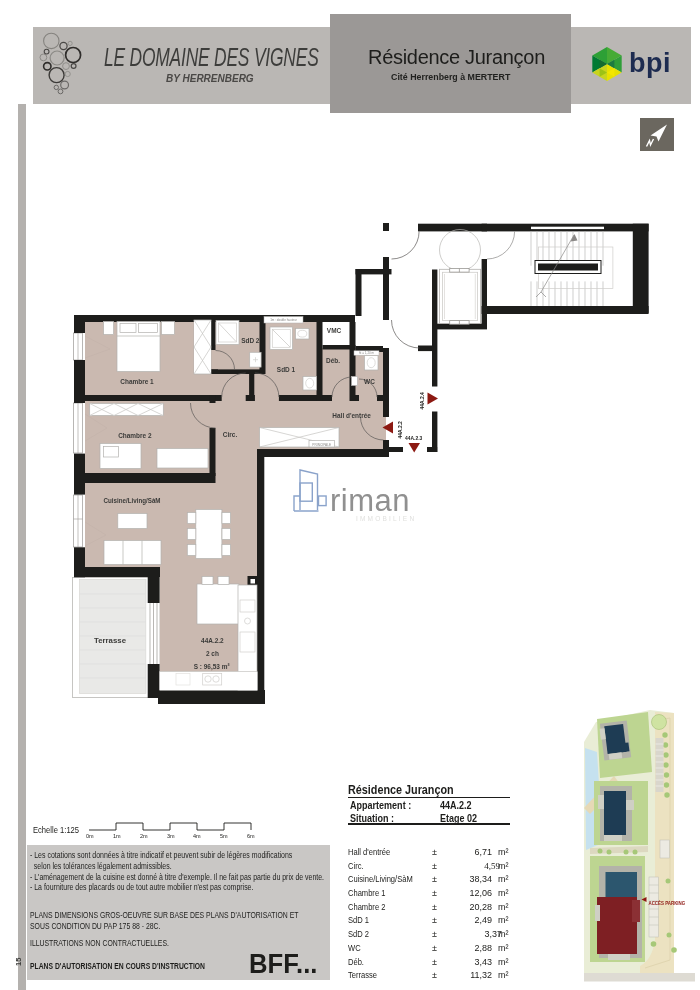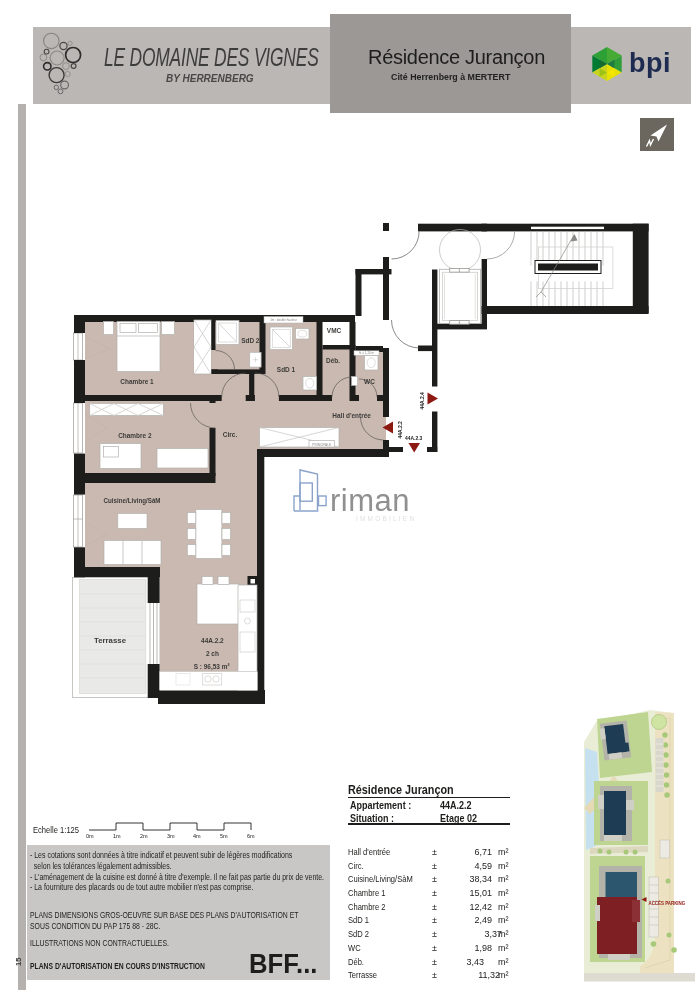--- a/index.html
+++ b/index.html
@@ -569,22 +569,22 @@
 
 <div class="abs" style="left:350px;top:799px;font-size:11px;font-weight:bold;color:#1d1d1b;white-space:nowrap;transform:scaleX(0.82);transform-origin:0 0;">Appartement :</div>
 <div class="abs" style="left:440px;top:799px;font-size:11px;font-weight:bold;color:#1d1d1b;white-space:nowrap;transform:scaleX(0.82);transform-origin:0 0;">44A.2.2</div>
 
 <div class="abs" style="left:350px;top:812px;font-size:11px;font-weight:bold;color:#1d1d1b;white-space:nowrap;transform:scaleX(0.82);transform-origin:0 0;">Situation :</div>
 <div class="abs" style="left:440px;top:812px;font-size:11px;font-weight:bold;color:#1d1d1b;white-space:nowrap;transform:scaleX(0.82);transform-origin:0 0;">Etage 02</div>
 <div class="abs" style="left:348px;top:823px;width:162px;border-top:2px solid #1d1d1b;"></div>
 
 <div class="abs" style="left:348px;top:847px;width:162px;font-size:9px;color:#1d1d1b;">
   <div style="position:relative;height:13.7px;"><span style="display:inline-block;transform:scaleX(0.84);transform-origin:0 0;white-space:nowrap;">Hall d'entrée</span><span style="position:absolute;left:84px;">±</span><span style="position:absolute;right:18px;">6,71</span><span style="position:absolute;left:150px;">m²</span></div>
-  <div style="position:relative;height:13.7px;"><span style="display:inline-block;transform:scaleX(0.84);transform-origin:0 0;white-space:nowrap;">Circ.</span><span style="position:absolute;left:84px;">±</span><span style="position:absolute;right:18px;">4,59</span><span style="position:absolute;left:150px;">m²</span></div>
+  <div style="position:relative;height:13.7px;"><span style="display:inline-block;transform:scaleX(0.84);transform-origin:0 0;white-space:nowrap;">Circ.</span><span style="position:absolute;left:84px;">±</span><span style="position:absolute;right:10px;font-family:Liberation Serif, serif;">4,59</span><span style="position:absolute;left:150px;">m²</span></div>
   <div style="position:relative;height:13.7px;"><span style="display:inline-block;transform:scaleX(0.84);transform-origin:0 0;white-space:nowrap;">Cuisine/Living/SàM</span><span style="position:absolute;left:84px;">±</span><span style="position:absolute;right:18px;text-align:center;">38,34</span><span style="position:absolute;left:150px;">m²</span></div>
-  <div style="position:relative;height:13.7px;"><span style="display:inline-block;transform:scaleX(0.84);transform-origin:0 0;white-space:nowrap;">Chambre 1</span><span style="position:absolute;left:84px;">±</span><span style="position:absolute;right:18px;">15,01</span><span style="position:absolute;left:150px;">m²</span></div>
-  <div style="position:relative;height:13.7px;"><span style="display:inline-block;transform:scaleX(0.84);transform-origin:0 0;white-space:nowrap;">Chambre 2</span><span style="position:absolute;left:84px;">±</span><span style="position:absolute;right:18px;">12,42</span><span style="position:absolute;left:150px;">m²</span></div>
+  <div style="position:relative;height:13.7px;"><span style="display:inline-block;transform:scaleX(0.84);transform-origin:0 0;white-space:nowrap;">Chambre 1</span><span style="position:absolute;left:84px;">±</span><span style="position:absolute;right:18px;">12,06</span><span style="position:absolute;left:150px;">m²</span></div>
+  <div style="position:relative;height:13.7px;"><span style="display:inline-block;transform:scaleX(0.84);transform-origin:0 0;white-space:nowrap;">Chambre 2</span><span style="position:absolute;left:84px;">±</span><span style="position:absolute;right:18px;">20,28</span><span style="position:absolute;left:150px;">m²</span></div>
   <div style="position:relative;height:13.7px;"><span style="display:inline-block;transform:scaleX(0.84);transform-origin:0 0;white-space:nowrap;">SdD 1</span><span style="position:absolute;left:84px;">±</span><span style="position:absolute;right:18px;">2,49</span><span style="position:absolute;left:150px;">m²</span></div>
   <div style="position:relative;height:13.7px;"><span style="display:inline-block;transform:scaleX(0.84);transform-origin:0 0;white-space:nowrap;">SdD 2</span><span style="position:absolute;left:84px;">±</span><span style="position:absolute;right:8px;">3,37</span><span style="position:absolute;left:150px;">m²</span></div>
-  <div style="position:relative;height:13.7px;"><span style="display:inline-block;transform:scaleX(0.84);transform-origin:0 0;white-space:nowrap;">WC</span><span style="position:absolute;left:84px;">±</span><span style="position:absolute;right:18px;">1,98</span><span style="position:absolute;left:150px;">m²</span></div>
-  <div style="position:relative;height:13.7px;"><span style="display:inline-block;transform:scaleX(0.84);transform-origin:0 0;white-space:nowrap;">Déb.</span><span style="position:absolute;left:84px;">±</span><span style="position:absolute;right:26px;">3,43</span><span style="position:absolute;left:150px;">m²</span></div>
-  <div style="position:relative;height:13.7px;"><span style="display:inline-block;transform:scaleX(0.84);transform-origin:0 0;white-space:nowrap;">Terrasse</span><span style="position:absolute;left:84px;">±</span><span style="position:absolute;right:10px;">11,32</span><span style="position:absolute;left:150px;">m²</span></div>
+  <div style="position:relative;height:13.7px;"><span style="display:inline-block;transform:scaleX(0.84);transform-origin:0 0;white-space:nowrap;">WC</span><span style="position:absolute;left:84px;">±</span><span style="position:absolute;right:18px;">2,88</span><span style="position:absolute;left:150px;">m²</span></div>
+  <div style="position:relative;height:13.7px;"><span style="display:inline-block;transform:scaleX(0.84);transform-origin:0 0;white-space:nowrap;">Déb.</span><span style="position:absolute;left:84px;">±</span><span style="position:absolute;right:18px;">3,43</span><span style="position:absolute;left:150px;">m²</span></div>
+  <div style="position:relative;height:13.7px;"><span style="display:inline-block;transform:scaleX(0.84);transform-origin:0 0;white-space:nowrap;">Terrasse</span><span style="position:absolute;left:84px;">±</span><span style="position:absolute;right:18px;">11,32</span><span style="position:absolute;left:150px;">m²</span></div>
 </div>
 
 </body></html>

